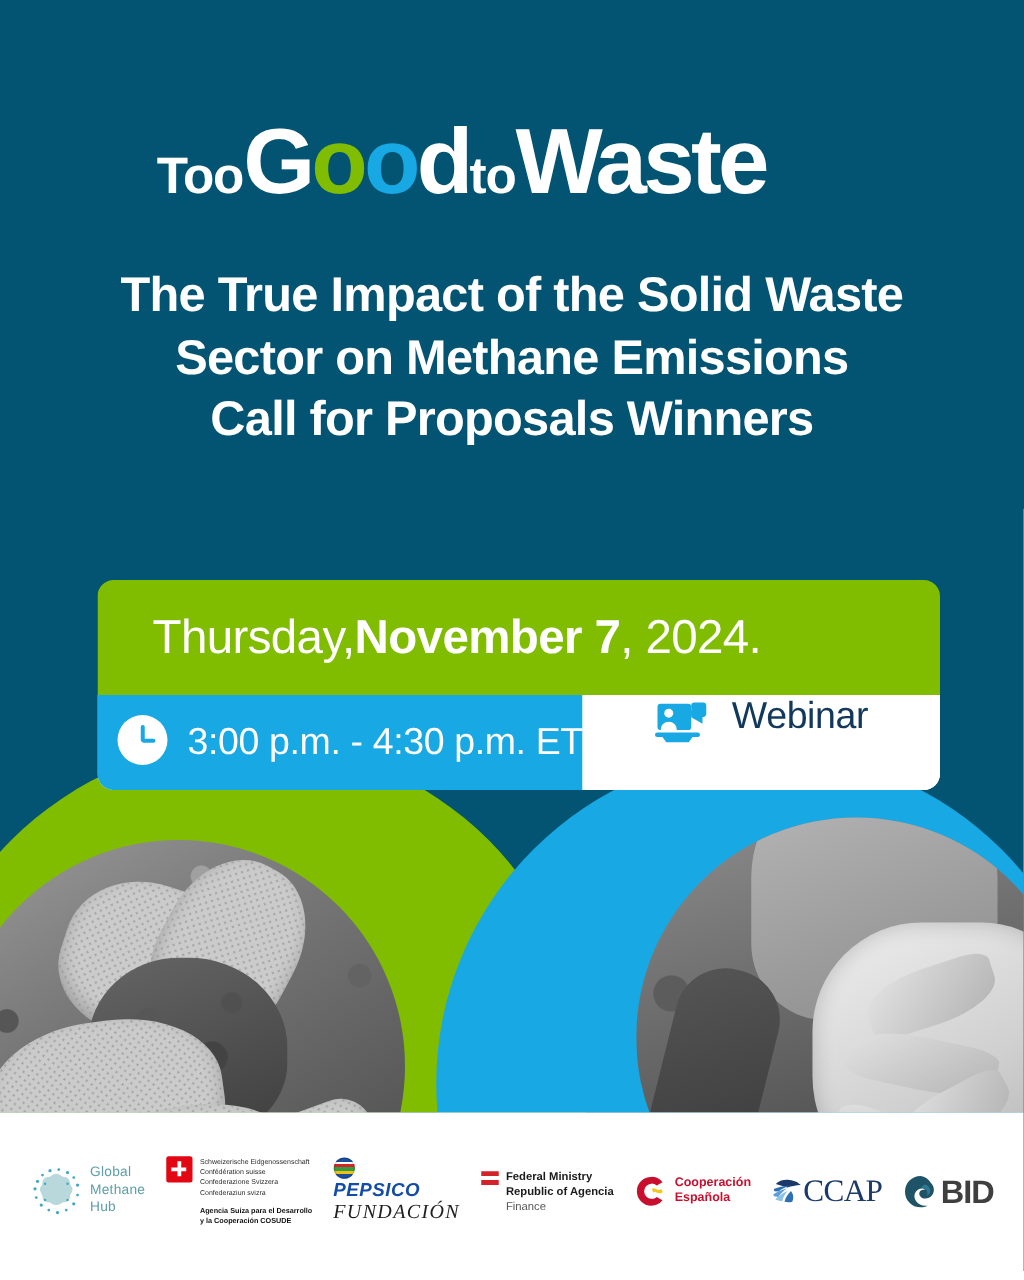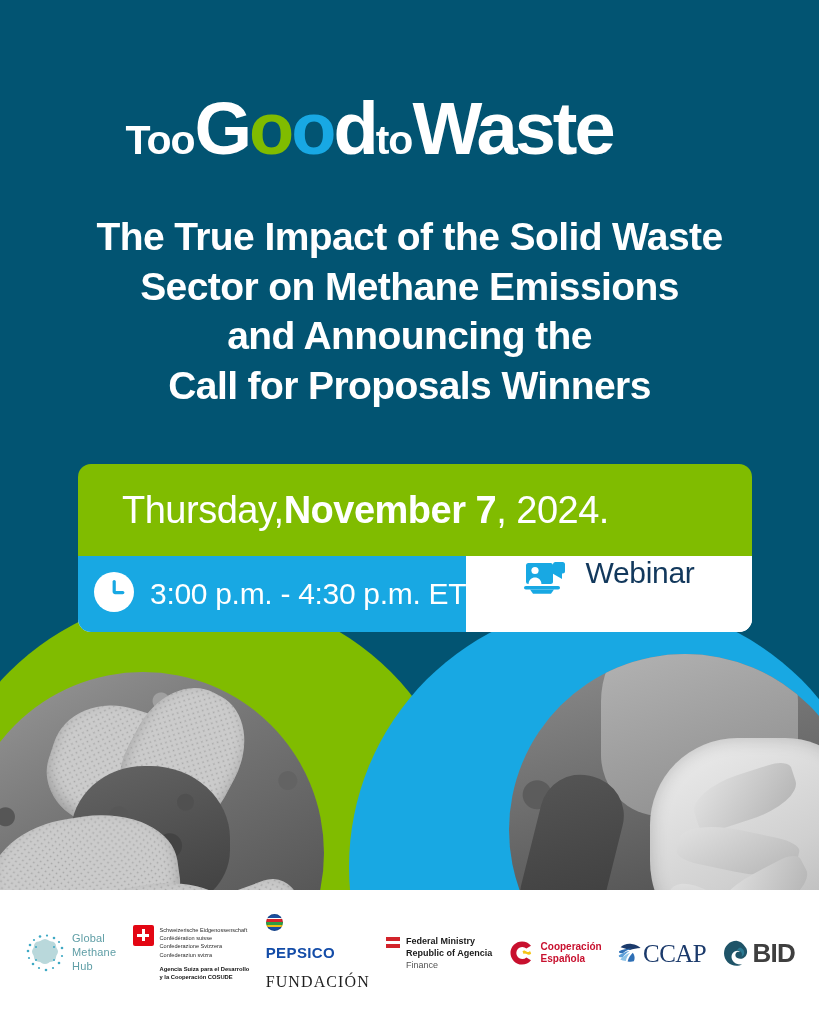--- a/index.html
+++ b/index.html
@@ -315,21 +315,20 @@
 
 <div class="poster">
 
   <div class="wordmark">
     <span class="wm-small">Too</span><span class="wm-big">G</span><span class="wm-big wm-green">o</span><span class="wm-big wm-blue">o</span><span class="wm-big">d</span><span class="wm-small">to</span><span class="wm-big">Waste</span>
   </div>
 
   <div class="headline">
     <span class="hl-line">The True Impact of the Solid Waste</span>
     <span class="hl-line">Sector on Methane Emissions</span>
-    <span class="hl-line">and Announcing the</span>
     <span class="hl-line">Call for Proposals Winners</span>
   </div>
 
   <div class="info-card">
 
     <div class="date-band">
       <span class="d-reg">Thursday, </span>
         <span class="d-bold">November 7</span>
         <span class="d-reg">, 2024.</span>
     </div>
@@ -444,21 +443,21 @@
       <span style="margin-top:1px;">
         <span class="swiss-text" style="display:block">Schweizerische Eidgenossenschaft</span>
         <span class="swiss-text" style="display:block">Confédération suisse</span>
         <span class="swiss-text" style="display:block">Confederazione Svizzera</span>
         <span class="swiss-text" style="display:block">Confederaziun svizra</span>
         <span class="swiss-sub" style="display:block">Agencia Suiza para el Desarrollo</span>
         <span class="swiss-sub" style="display:block;margin-top:0">y la Cooperación COSUDE</span>
       </span>
     </div>
 
-    <div class="logo-slot" style="flex-direction:column;align-items:flex-start;gap:12px;">
+    <div class="logo-slot" style="flex-direction:column;align-items:flex-start;gap:0;font-style:italic;">
       <span class="pep-globe"></span>
       <span class="pep-name" style="margin-top:2px;">PEPSICO</span>
       <span class="pep-sub">FUNDACIÓN</span>
     </div>
 
     <div class="logo-slot" style="align-items:flex-start;">
       <span class="at-flag" style="margin-top:2px;"></span>
       <span class="at-text">
         <span style="display:block">Federal Ministry</span>
         <span style="display:block">Republic of Agencia</span>

